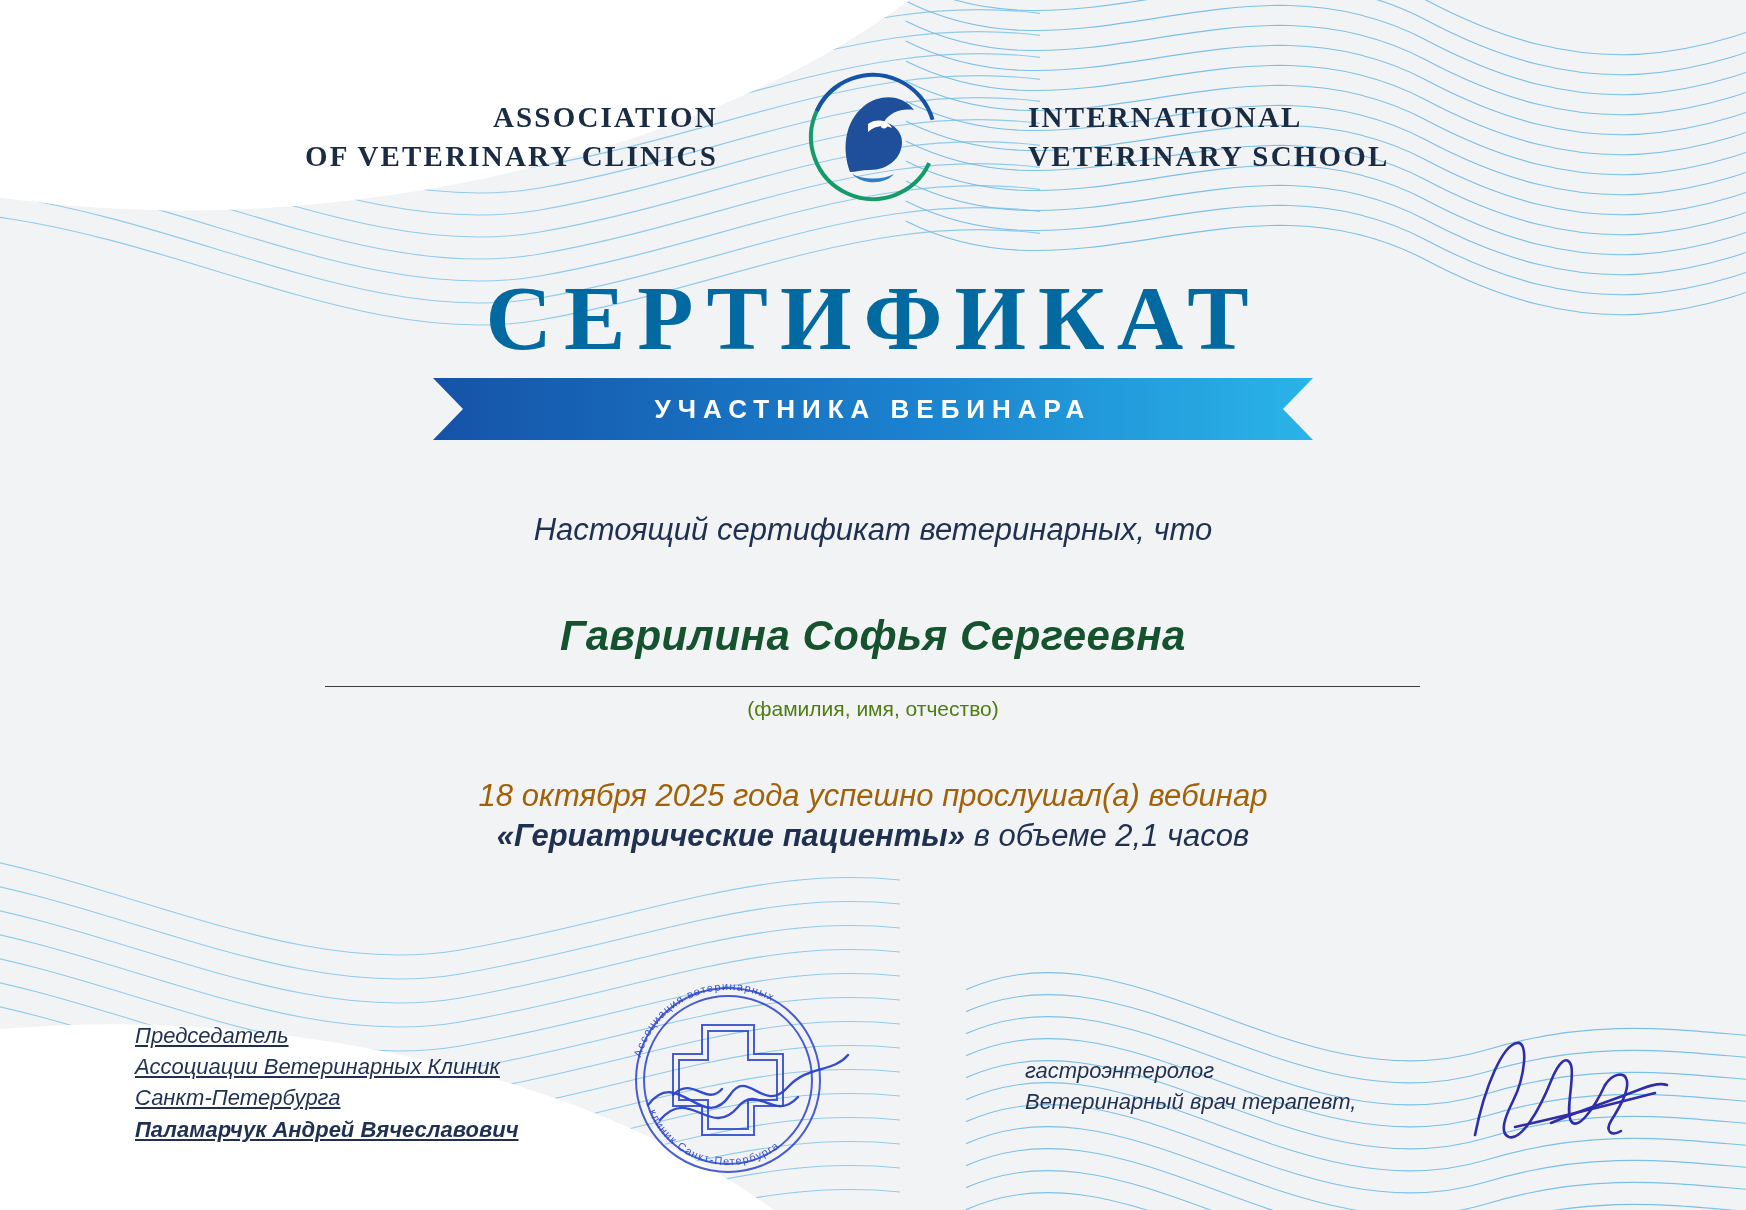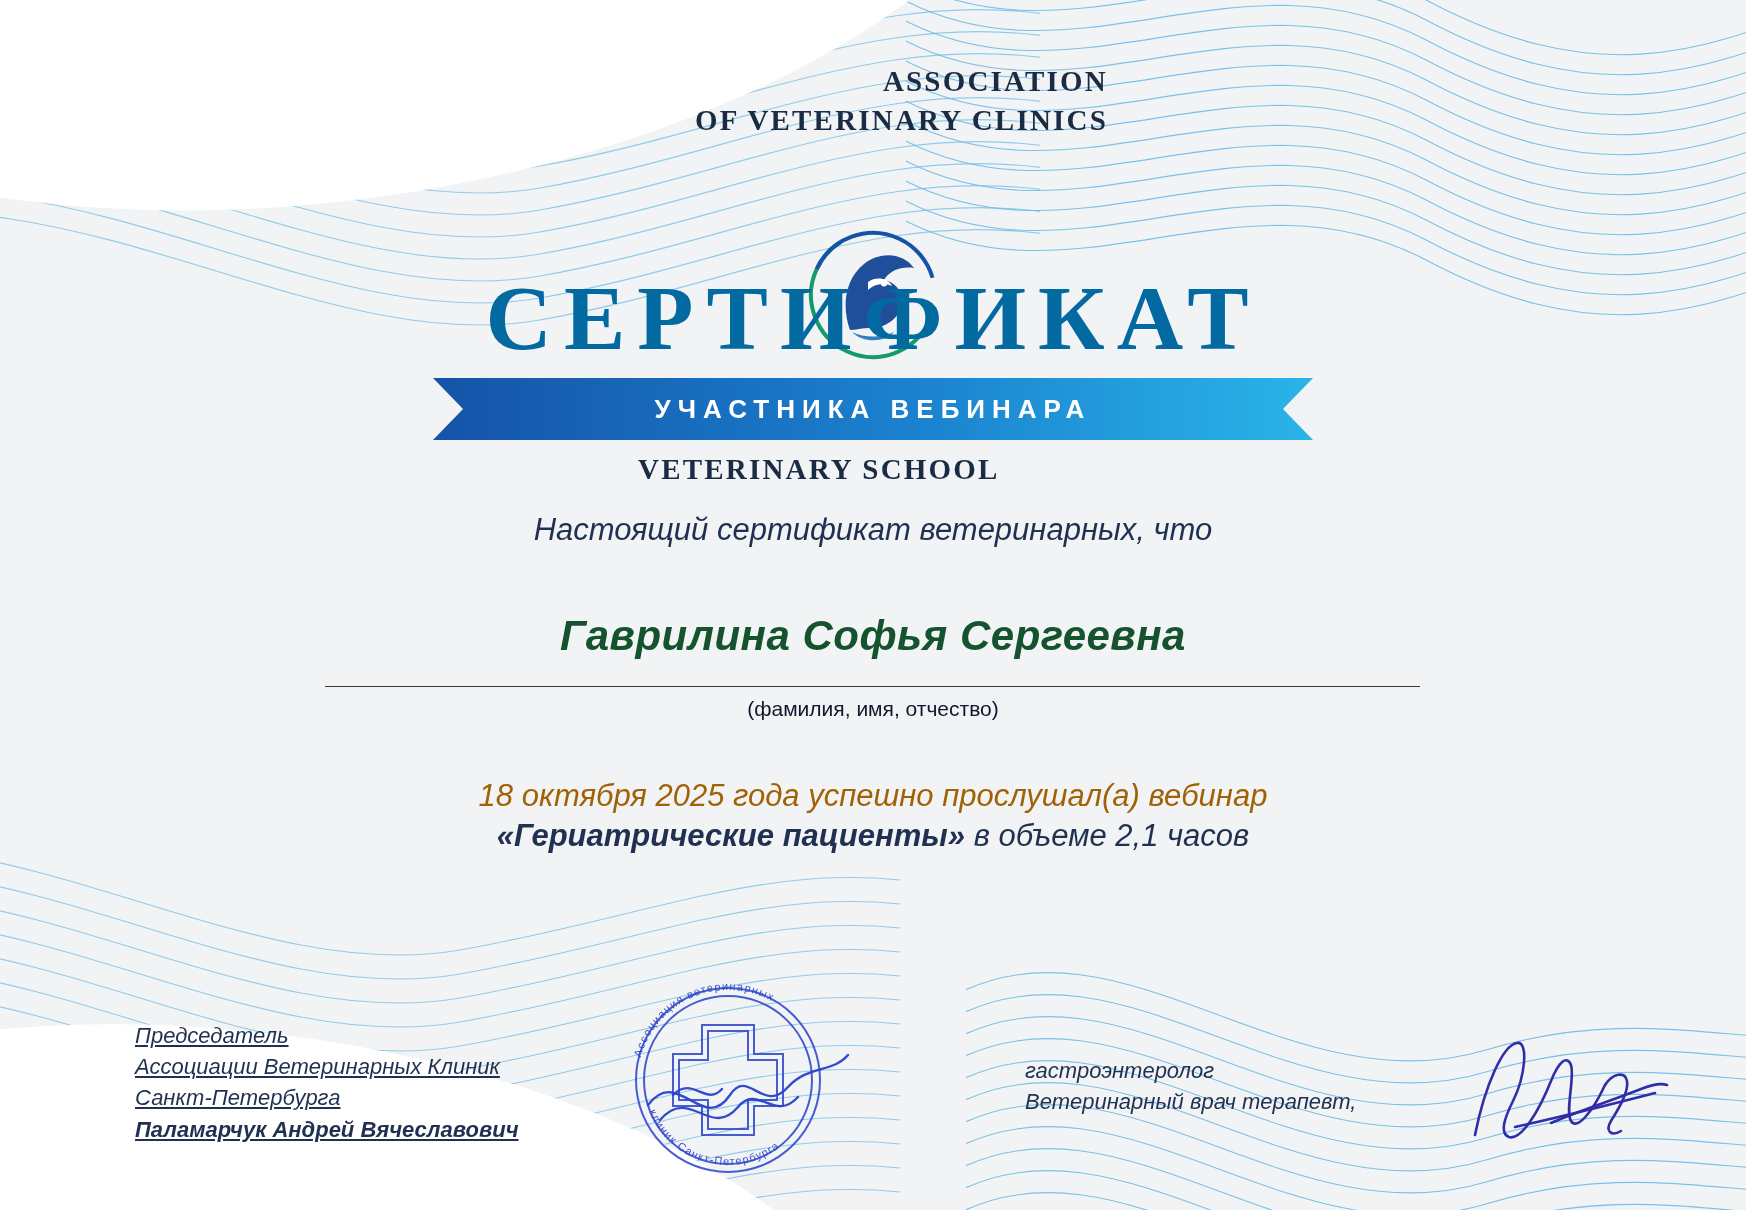--- a/index.html
+++ b/index.html
@@ -51,21 +51,20 @@
   
   .header {
     position: absolute;
     top: 62px;
     left: 0;
     right: 0;
     display: flex;
     align-items: center;
     justify-content: center;
     gap: 80px;
-    flex-direction: column;
   }
   .brand-left, .brand-right {
     font-family: "Liberation Serif", serif;
     color: #1a2b44;
     font-weight: 700;
     line-height: 1.35;
     letter-spacing: 2.2px;
     font-size: 29px;
   }
   .brand-left { text-align: right; width: 470px; }
@@ -146,21 +145,21 @@
     height: 1px;
     background: #3c3c3c;
   }
 
   .name-caption {
     position: absolute;
     top: 697px;
     left: 0; right: 0;
     text-align: center;
     font-size: 21px;
-    color: #0f172a;
+    color: #4d7c0f;
   }
 
   .event-line1 {
     position: absolute;
     top: 778px;
     left: 0; right: 0;
     text-align: center;
     font-size: 31px;
     font-style: italic;
     color: #a16207;
@@ -314,20 +313,21 @@
         <circle cx="75" cy="75" r="62" fill="none" stroke="#1553a8" stroke-width="4" stroke-dasharray="150 240" transform="rotate(205 75 75)"></circle>
         <path d="M52,110 C44,88 46,60 66,44 C84,30 106,34 116,48 C104,46 92,50 86,60
                  C96,62 104,70 104,80 C104,96 90,108 72,108 C64,108 57,110 52,110 Z" fill="#1f4f9b"></path>
         <path d="M70,62 C78,56 90,58 94,66 C86,62 76,64 70,70 Z" fill="#ffffff"></path>
         <circle cx="86" cy="63" r="3.4" fill="#ffffff"></circle>
         <path d="M54,112 C66,118 84,118 96,112 C88,122 66,124 54,112 Z" fill="#2f7ec4"></path>
       </svg>
     </div>
 
     <div class="brand-right">
+      <span class="brand-line">INTERNATIONAL</span>
       <span class="brand-line">VETERINARY SCHOOL</span>
     </div>
   </div>
 
   <div class="title">СЕРТИФИКАТ</div>
 
   <div class="ribbon">
     <svg viewBox="0 0 880 62" width="880" height="62" preserveAspectRatio="none">
       <defs>
         <linearGradient id="ribbonGrad" x1="0" y1="0" x2="1" y2="0">

